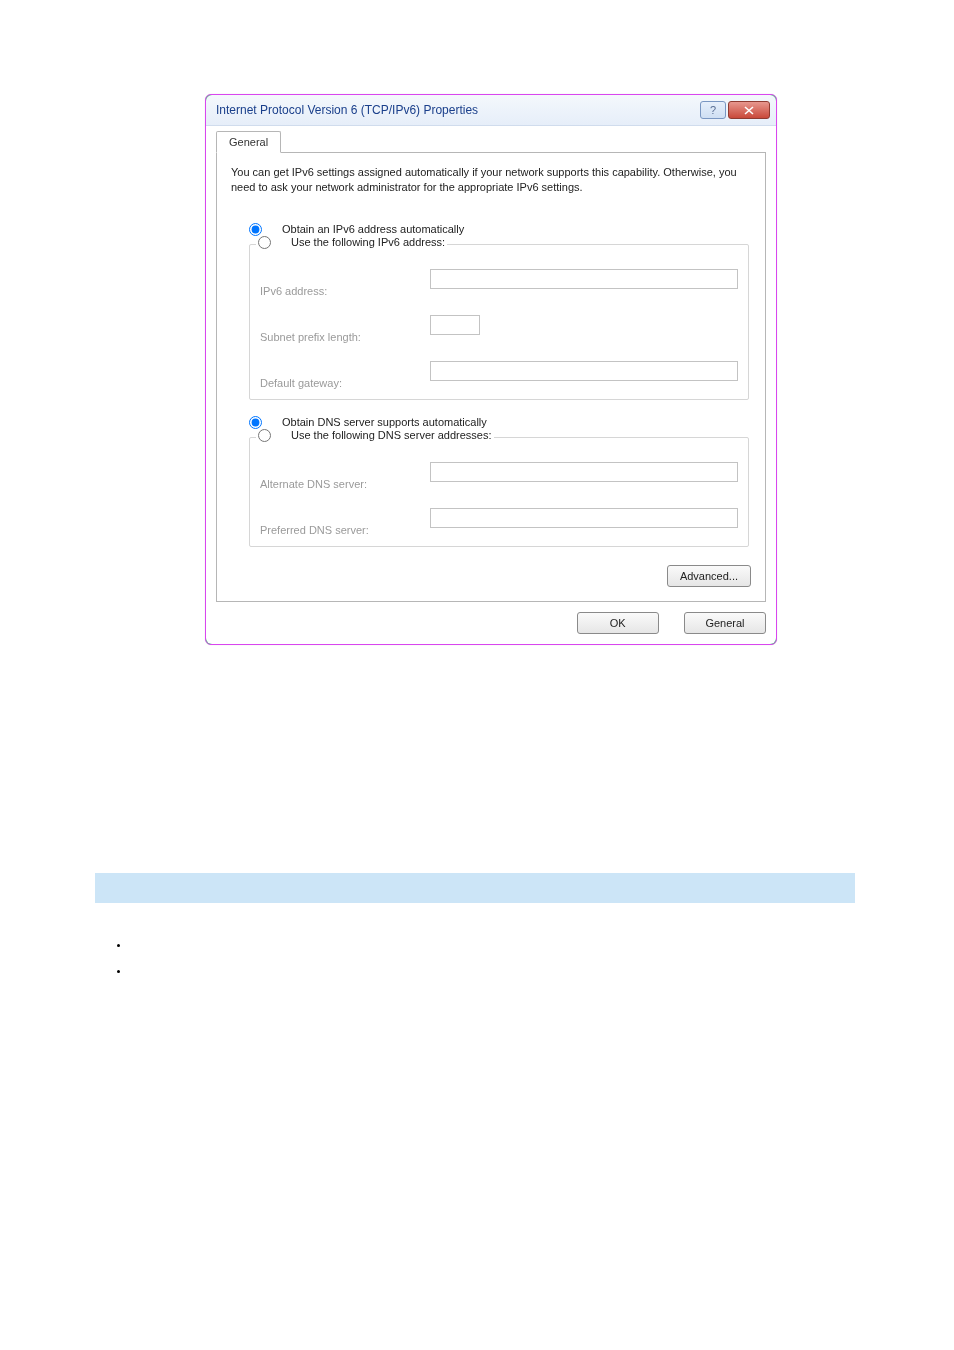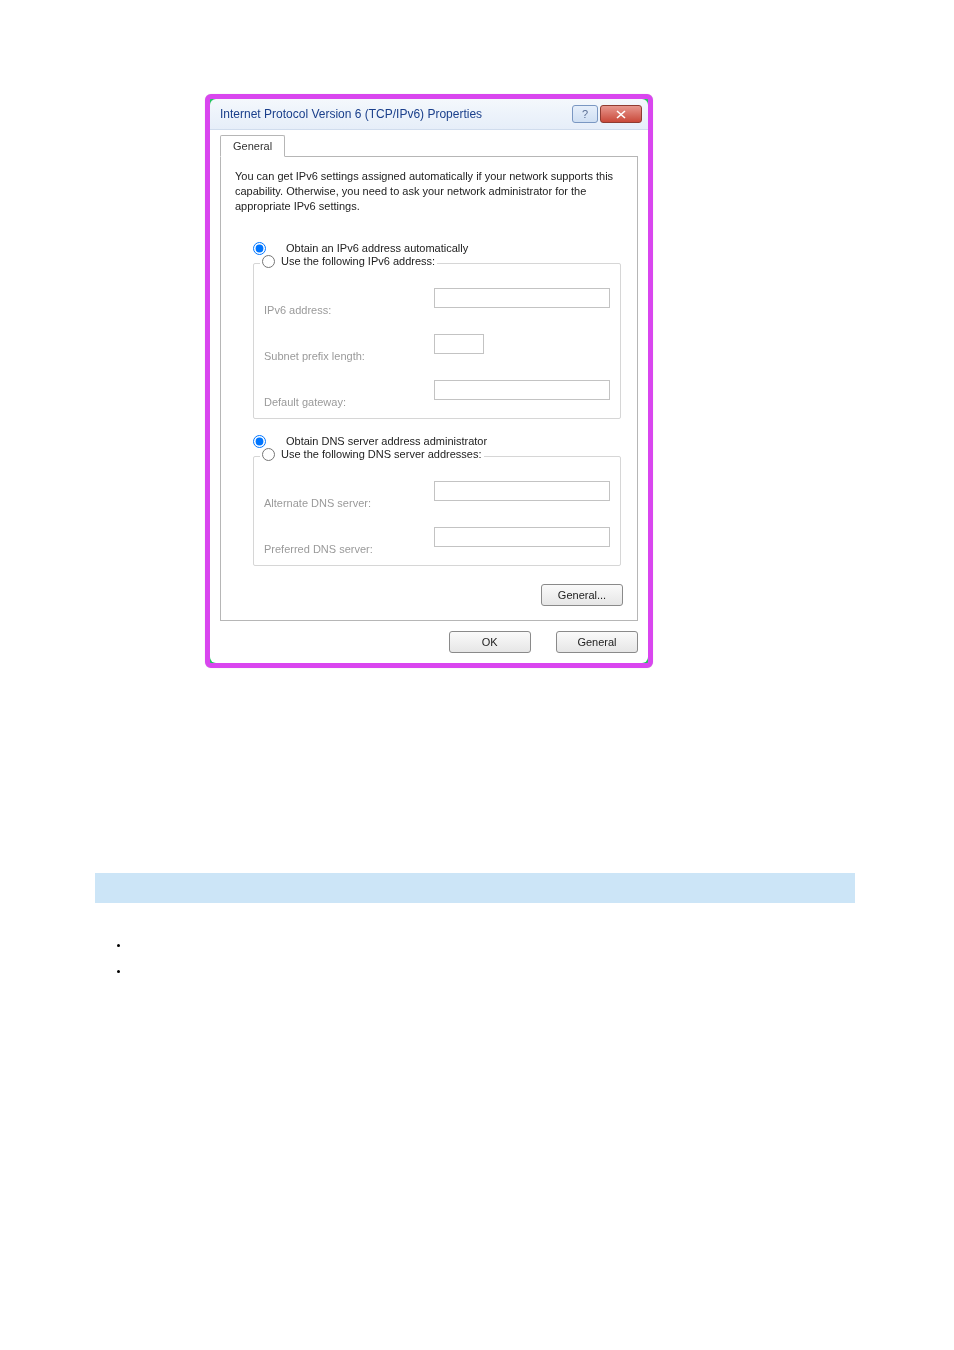--- a/index.html
+++ b/index.html
@@ -8,23 +8,23 @@
       font-size: 12px;
       background: #ffffff;
       width: 954px;
       height: 1350px;
       position: relative;
     }
     .dialog {
       position: absolute;
       left: 205px;
       top: 94px;
-      width: 448px;
+      width: 572px;
       background: #22c55e;
-      border: 5px solid #d946ef;
+      border: 1px solid #d946ef;
       border-radius: 6px;
       box-shadow: 0 0 1px rgba(0,0,0,0.2);
     }
     .titlebar {
       display: flex;
       align-items: center;
       justify-content: space-between;
       padding: 6px 6px 6px 10px;
       background: linear-gradient(#f4f8fc, #e6eef9);
       border-bottom: 1px solid #d0dced;
@@ -117,21 +117,21 @@
       position: relative;
     }
     .fieldset .legend {
       position: absolute;
       top: -9px;
       left: 6px;
       background: #fff;
       padding: 0 2px;
       display: flex;
       align-items: center;
-      gap: 6px;
+      gap: 20px;
       font-size: 11px;
       color: #222;
     }
     .field-row {
       display: flex;
       align-items: center;
       margin-top: 10px;
     }
     .field-label {
       width: 170px;
@@ -232,40 +232,40 @@
           <div class="field-input short-input"></div>
         </div>
         <div class="field-row">
           <span class="field-label">Default gateway:</span>
           <div class="field-input"></div>
         </div>
       </div>
 
       <div class="radio-row" style="margin-top:16px;">
         <input type="radio" name="dnsmode" checked="" style="">
-        <span>Obtain DNS server address administrator</span>
+        <span>Obtain DNS server supports automatically</span>
       </div>
 
       <div class="fieldset" style="margin-top:8px;">
         <div class="legend">
           <input type="radio" name="dnsmode" style="">
           <span>Use the following DNS server addresses:</span>
         </div>
         <div class="field-row">
           <span class="field-label">Alternate DNS server:</span>
           <div class="field-input"></div>
         </div>
         <div class="field-row">
           <span class="field-label">Preferred DNS server:</span>
           <div class="field-input"></div>
         </div>
       </div>
 
       <div class="advanced-row">
-        <button class="btn">General...</button>
+        <button class="btn">Advanced...</button>
       </div>
     </div>
     <div class="dialog-footer">
       <button class="btn">OK</button>
       <button class="btn">General</button>
     </div>
   </div>
 </div>
 
 <div class="blue-bar"></div>

